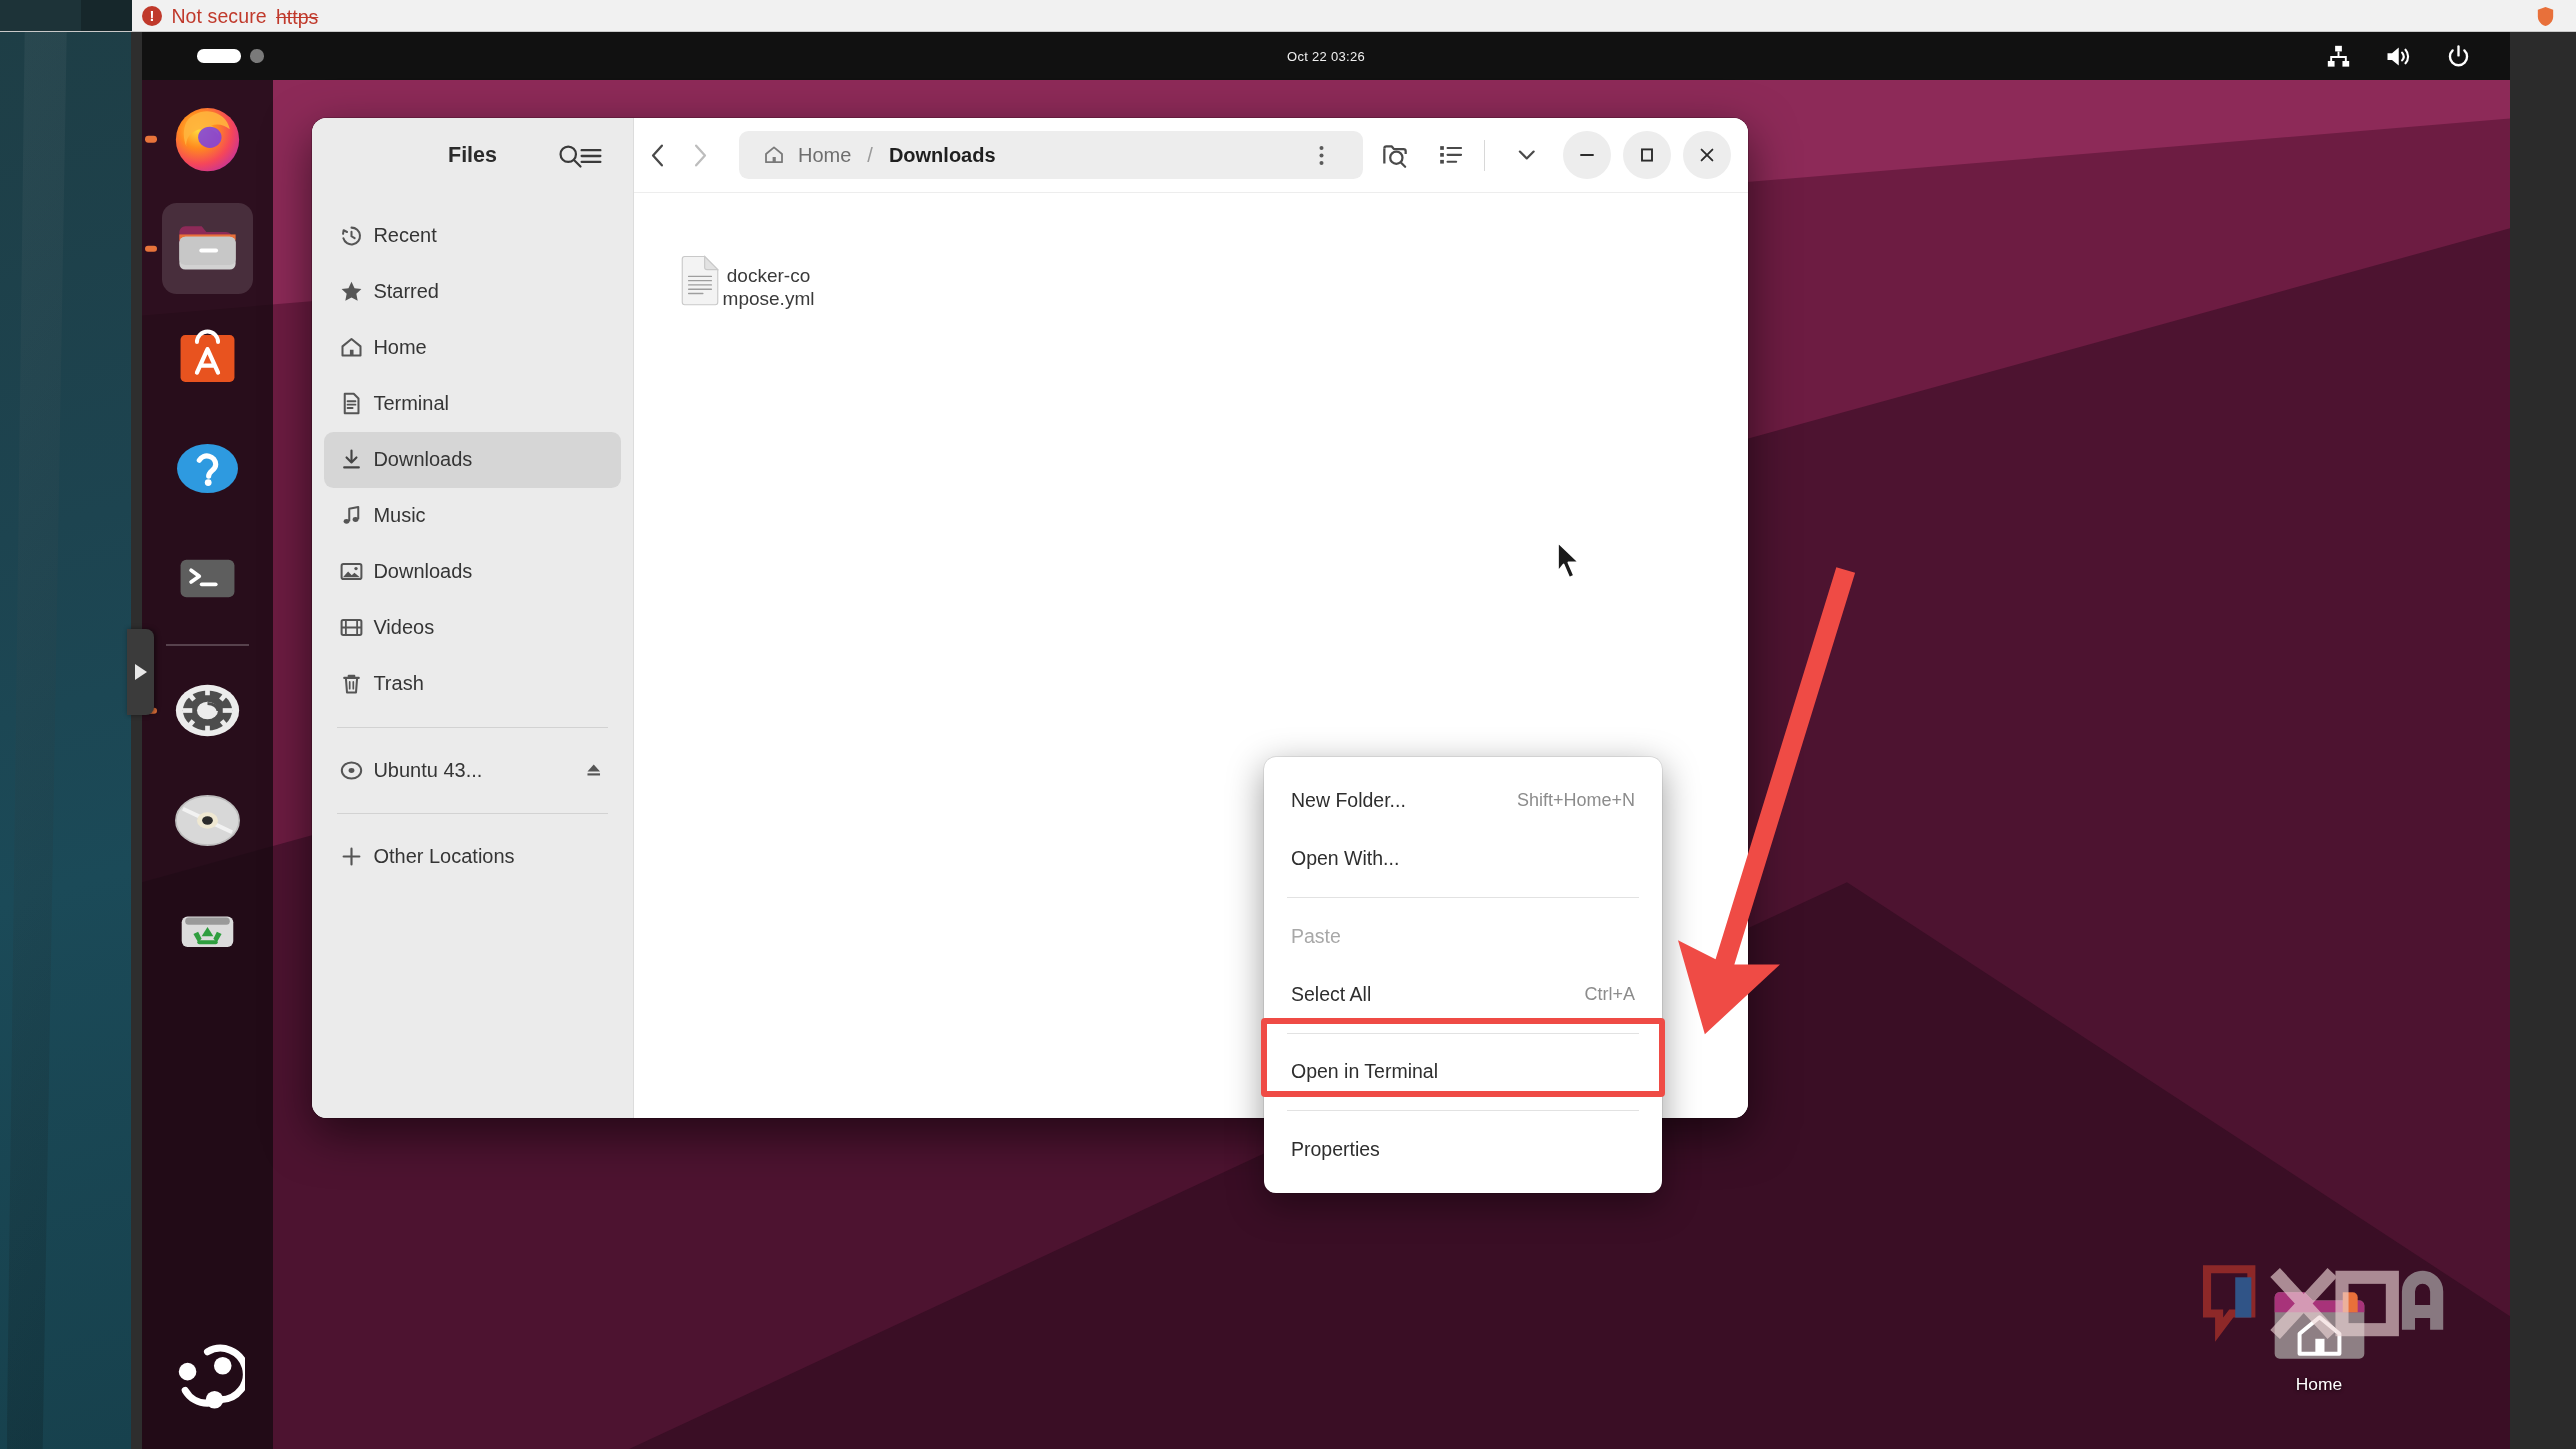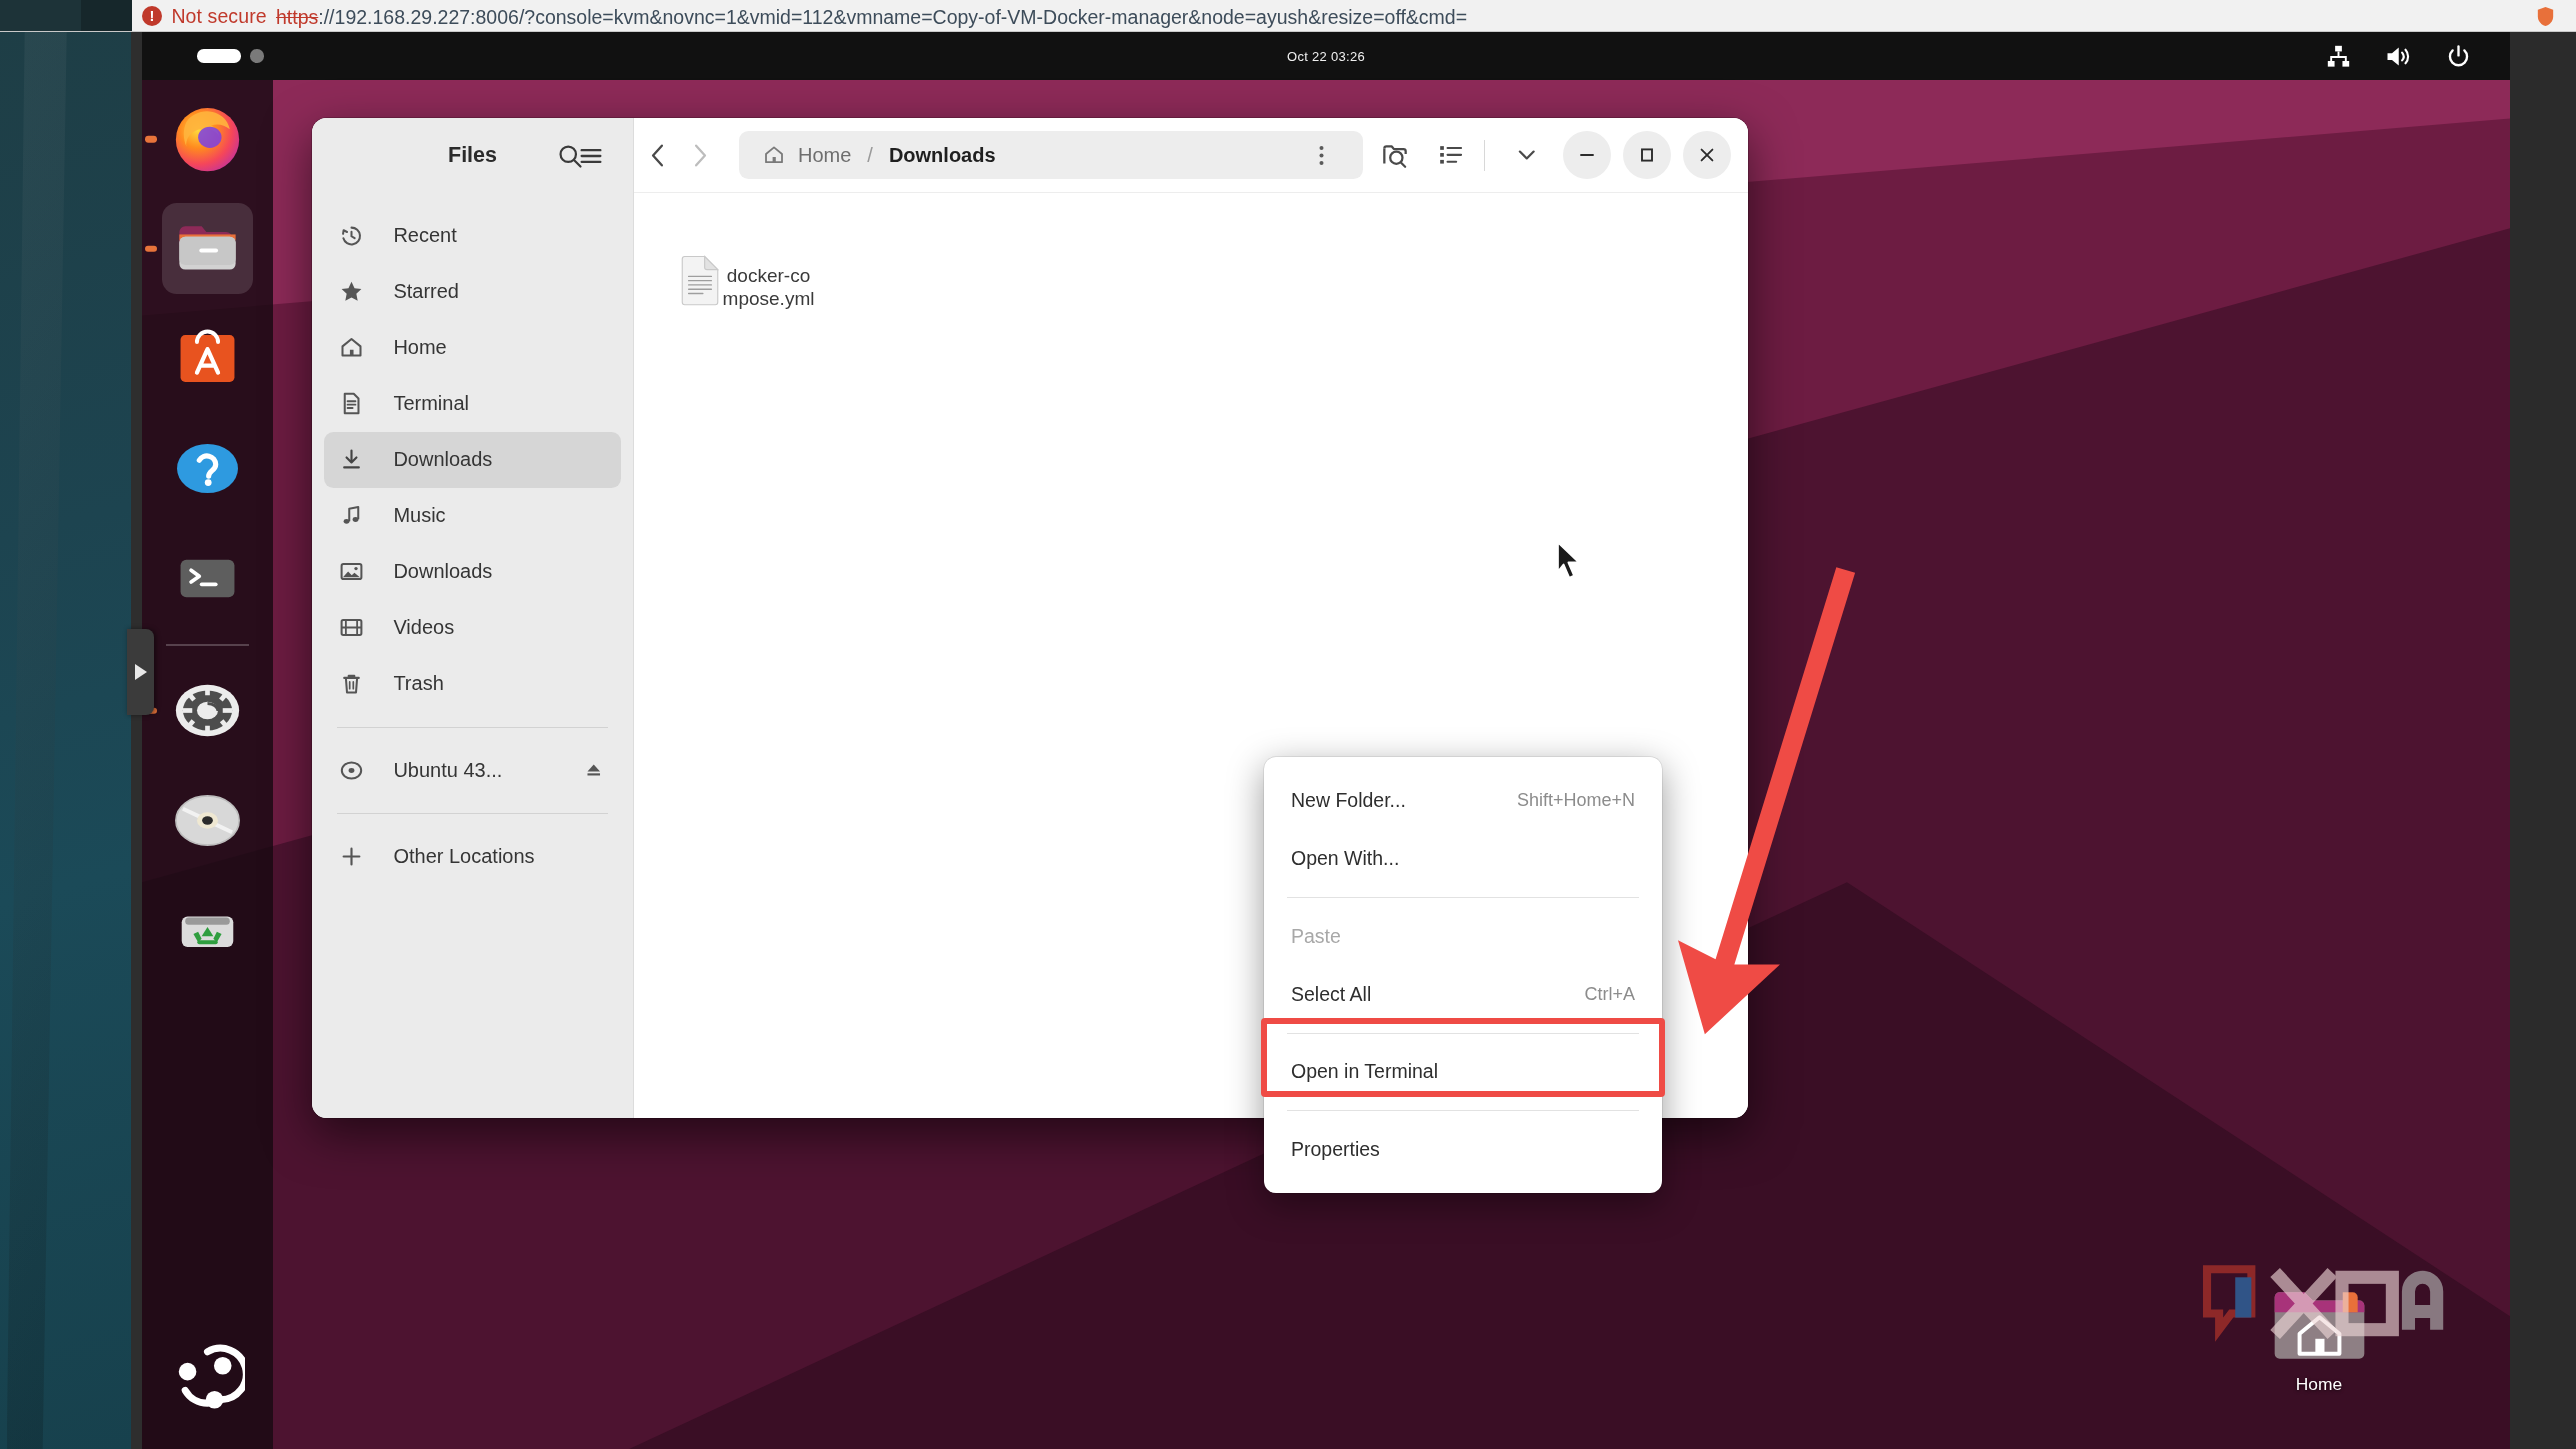--- a/index.html
+++ b/index.html
@@ -184,21 +184,21 @@
     position: absolute; left: 0; right: 0; text-align: center;
     font-size: 21.5px; font-weight: bold; color: #2b2b2b;
   }
   .sb-icon-btn {
     width: 38px; height: 38px; display: flex; align-items: center; justify-content: center;
     cursor: pointer; border-radius: 6.7px; z-index: 2;
   }
   #sidebar-hamburger { position: absolute; right: 23px; top: 19px; }
   #sidebar-list { padding: 14.8px 12px 0 12px; }
   .sb-item {
-    display: flex; align-items: center; gap: 28px;
+    display: flex; align-items: center; gap: 8px;
     height: 56px; padding: 0 13.4px; border-radius: 9.4px;
     cursor: pointer; position: relative; text-align: center;
   }
   .sb-item.selected { background: #d6d6d6; }
   .sb-item .sb-label { font-size: 20px; color: #353535; white-space: nowrap; }
   .sb-item .sb-ico { width: 28px; height: 28px; flex: 0 0 28px; display:flex; align-items:center; justify-content:center; }
   .sb-eject { position: absolute; right: 16px; width: 23px; height: 23px; display:flex; align-items:center; justify-content:center; }
   .sb-divider { height: 0.7px; background: #d2d2d2; margin: 14.8px 13.4px; }
 
   
@@ -310,21 +310,20 @@
     <div class="edge-dark"></div>
   </div>
 
   <div class="not-secure-wrap">
     <span class="warn-badge">!</span>
     <span class="not-secure-text">Not secure</span>
   </div>
 
   <div class="url-text">
     <span class="scheme">https</span>
-      <span>://192.168.29.227:8006/?console=kvm&amp;novnc=1&amp;vmid=112&amp;vmname=Copy-of-VM-Docker-manager&amp;node=ayush&amp;resize=off&amp;cmd=</span>
   </div>
 
   <svg id="chrome-right-icon" viewBox="0 0 24 24">
     <path d="M12 2l8 3v7c0 5-3.5 8.5-8 10-4.5-1.5-8-5-8-10V5l8-3z" fill="#e8703a"></path>
   </svg>
 </div>
 <div id="chrome-bottom-line"></div>
 
 <div id="novnc-backdrop"></div>
 <div id="left-photo-strip"></div>

